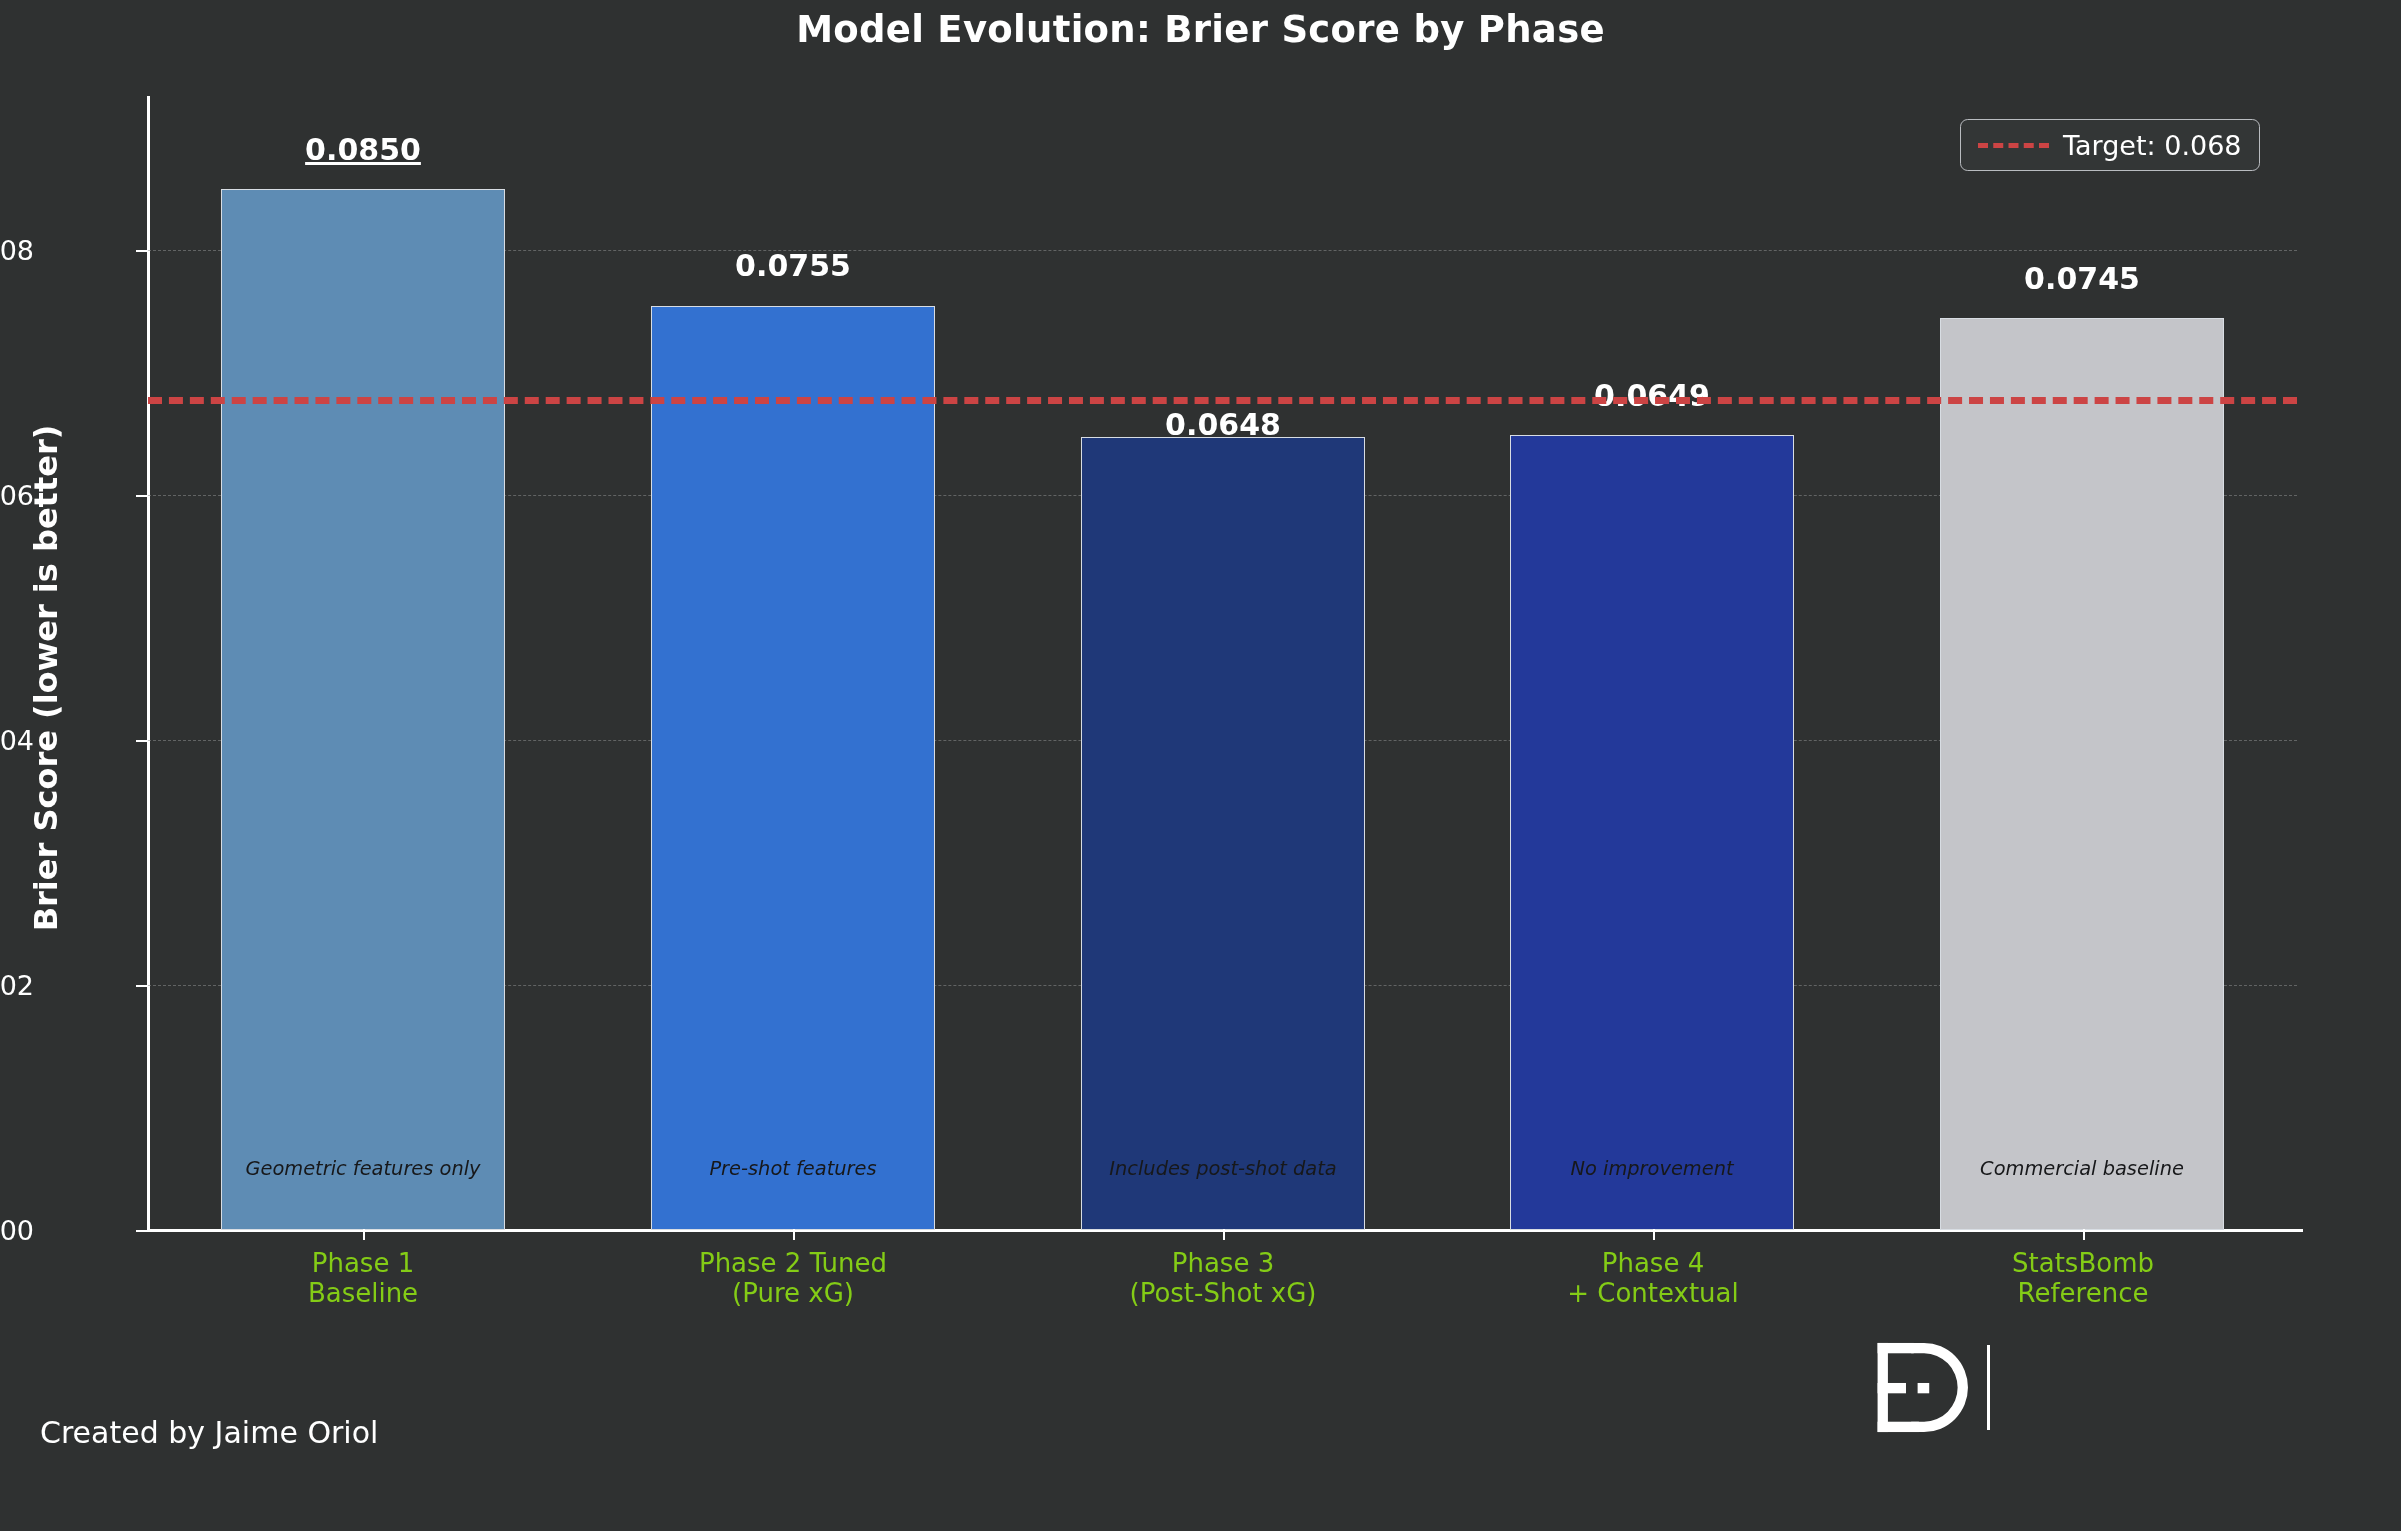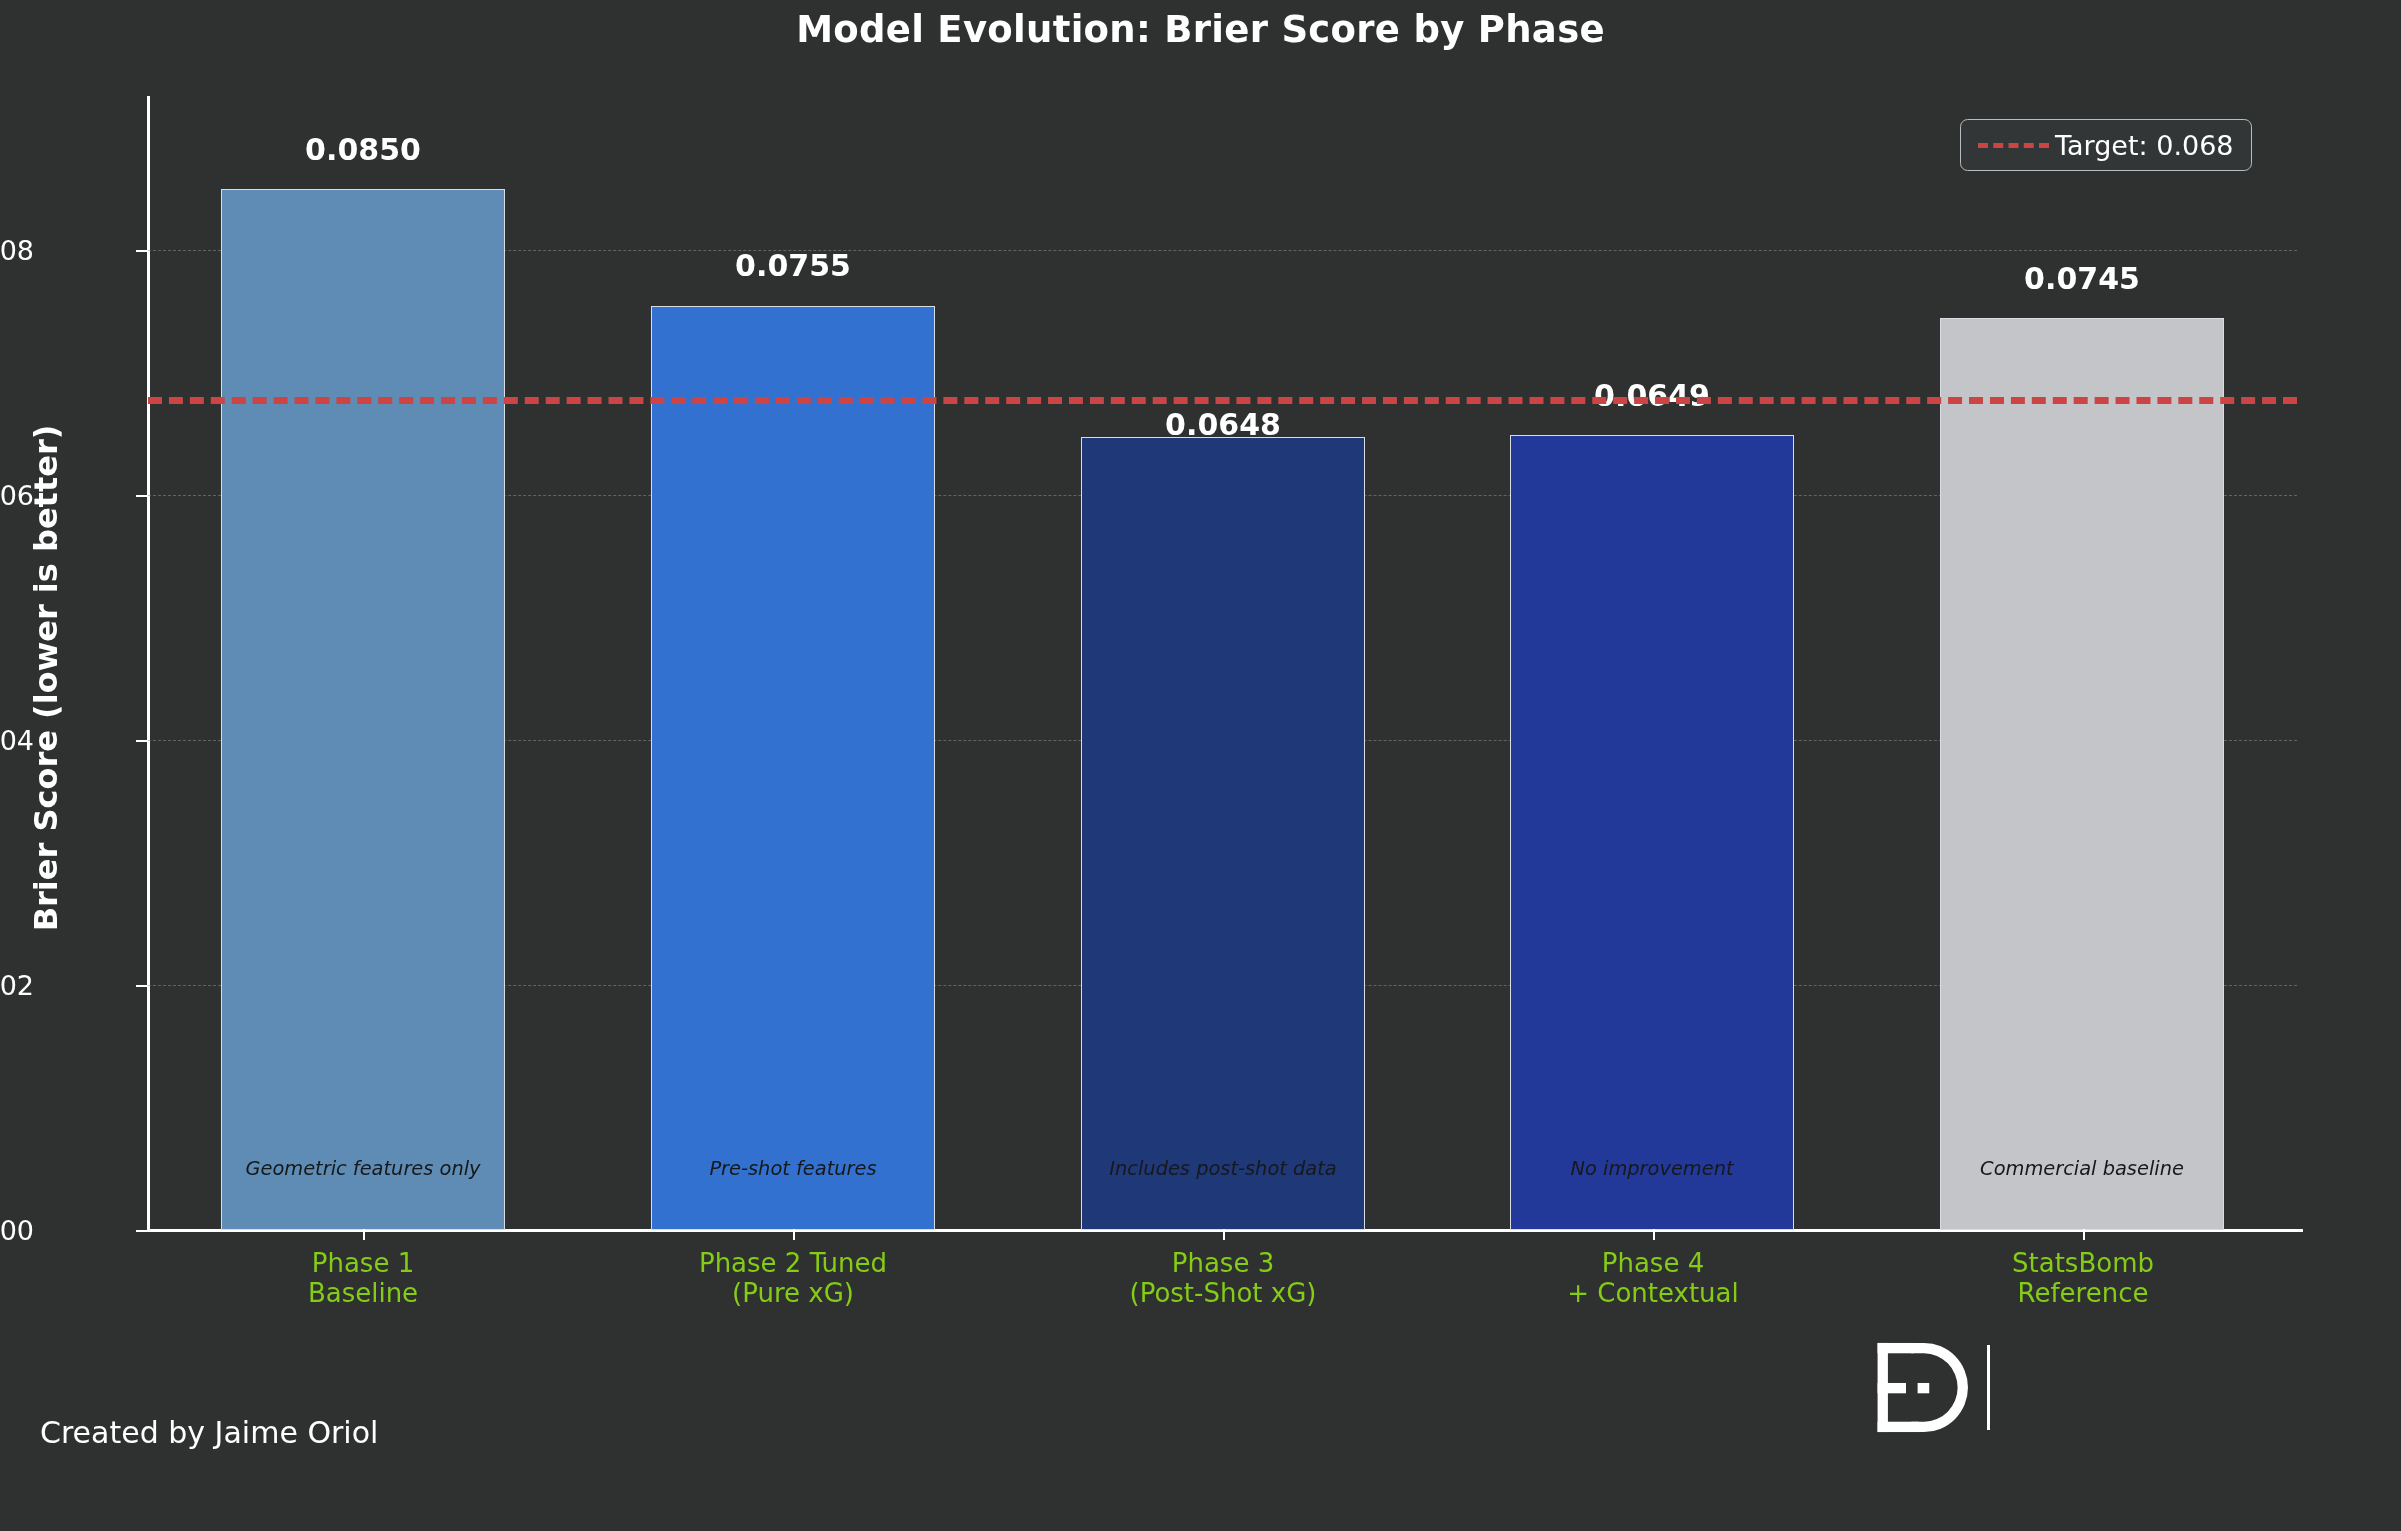--- a/index.html
+++ b/index.html
@@ -159,21 +159,21 @@
     left: 1960px;
     top: 119px;
     height: 52px;
     box-sizing: border-box;
     border: 1.9px solid #b9bcc0;
     border-radius: 7.7px;
     background: #333636;
     display: flex;
     align-items: center;
     padding: 16px 17px;
-    gap: 6px;
+    gap: 14px;
   }
   #legend-swatch {
     width: 71px;
     height: 0;
     border-top: 5.8px dashed #cc4444;
   }
   #legend-label {
     font-size: 27px;
     color: #ffffff;
     white-space: nowrap;
@@ -248,21 +248,21 @@
     <div class="gridline" style="top: 643px;"></div>
     <div class="ytick-mark" style="top: 643px;"></div>
     <div class="ytick-label" style="top: 643px;">0.04</div>
     <div class="gridline" style="top: 398px;"></div>
     <div class="ytick-mark" style="top: 398px;"></div>
     <div class="ytick-label" style="top: 398px;">0.06</div>
     <div class="gridline" style="top: 153px;"></div>
     <div class="ytick-mark" style="top: 153px;"></div>
     <div class="ytick-label" style="top: 153px;">0.08</div>
     <div class="bar" style="left: 73px; width: 284px; height: 1041px; background: rgb(94, 140, 180); border-color: rgb(216, 221, 227);"></div>
-    <div class="bar-value" style="left: 215px; top: 35px;">0.0850</div>
+    <div class="bar-value" style="left: 215px; top: 35px; text-decoration: underline;">0.0850</div>
     <div class="bar-note" style="left: 215px; top: 1060px;">Geometric features only</div>
     <div class="bar" style="left: 503px; width: 284px; height: 924px; background: rgb(51, 113, 208); border-color: rgb(216, 221, 227);"></div>
     <div class="bar-value" style="left: 645px; top: 151px;">0.0755</div>
     <div class="bar-note" style="left: 645px; top: 1060px;">Pre-shot features</div>
     <div class="bar" style="left: 933px; width: 284px; height: 793px; background: rgb(31, 56, 120); border-color: rgb(216, 221, 227);"></div>
     <div class="bar-value" style="left: 1075px; top: 282px; margin-top: 28px;">0.0648</div>
     <div class="bar-note" style="left: 1075px; top: 1060px;">Includes post-shot data</div>
     <div class="bar" style="left: 1362px; width: 284px; height: 795px; background: rgb(35, 57, 154); border-color: rgb(216, 221, 227);"></div>
     <div class="bar-value" style="left: 1504px; top: 281px;">0.0649</div>
     <div class="bar-note" style="left: 1504px; top: 1060px;">No improvement</div>

